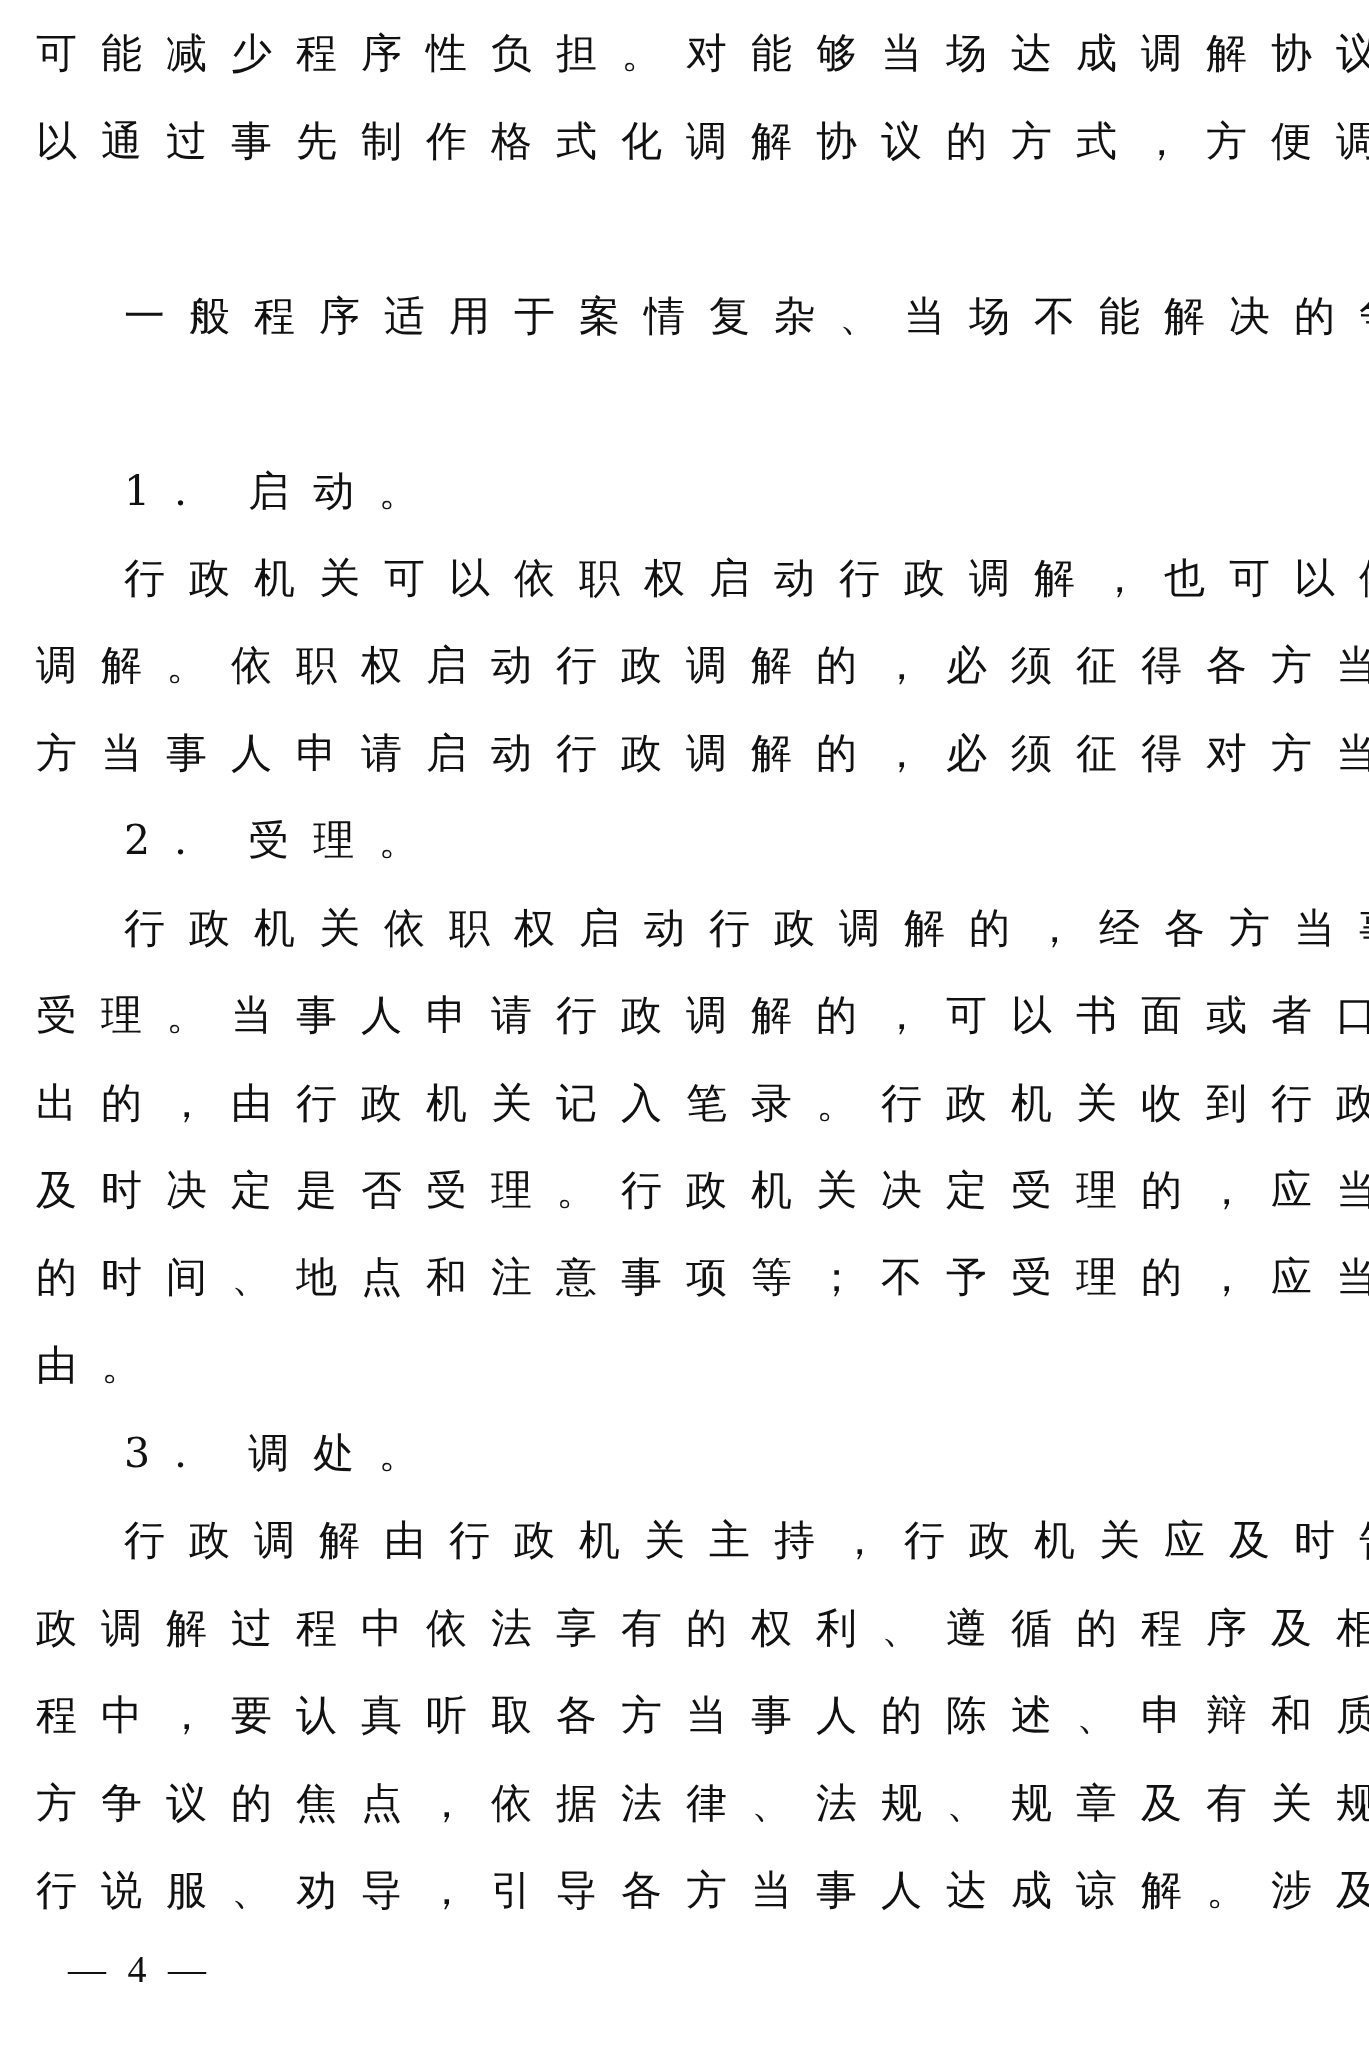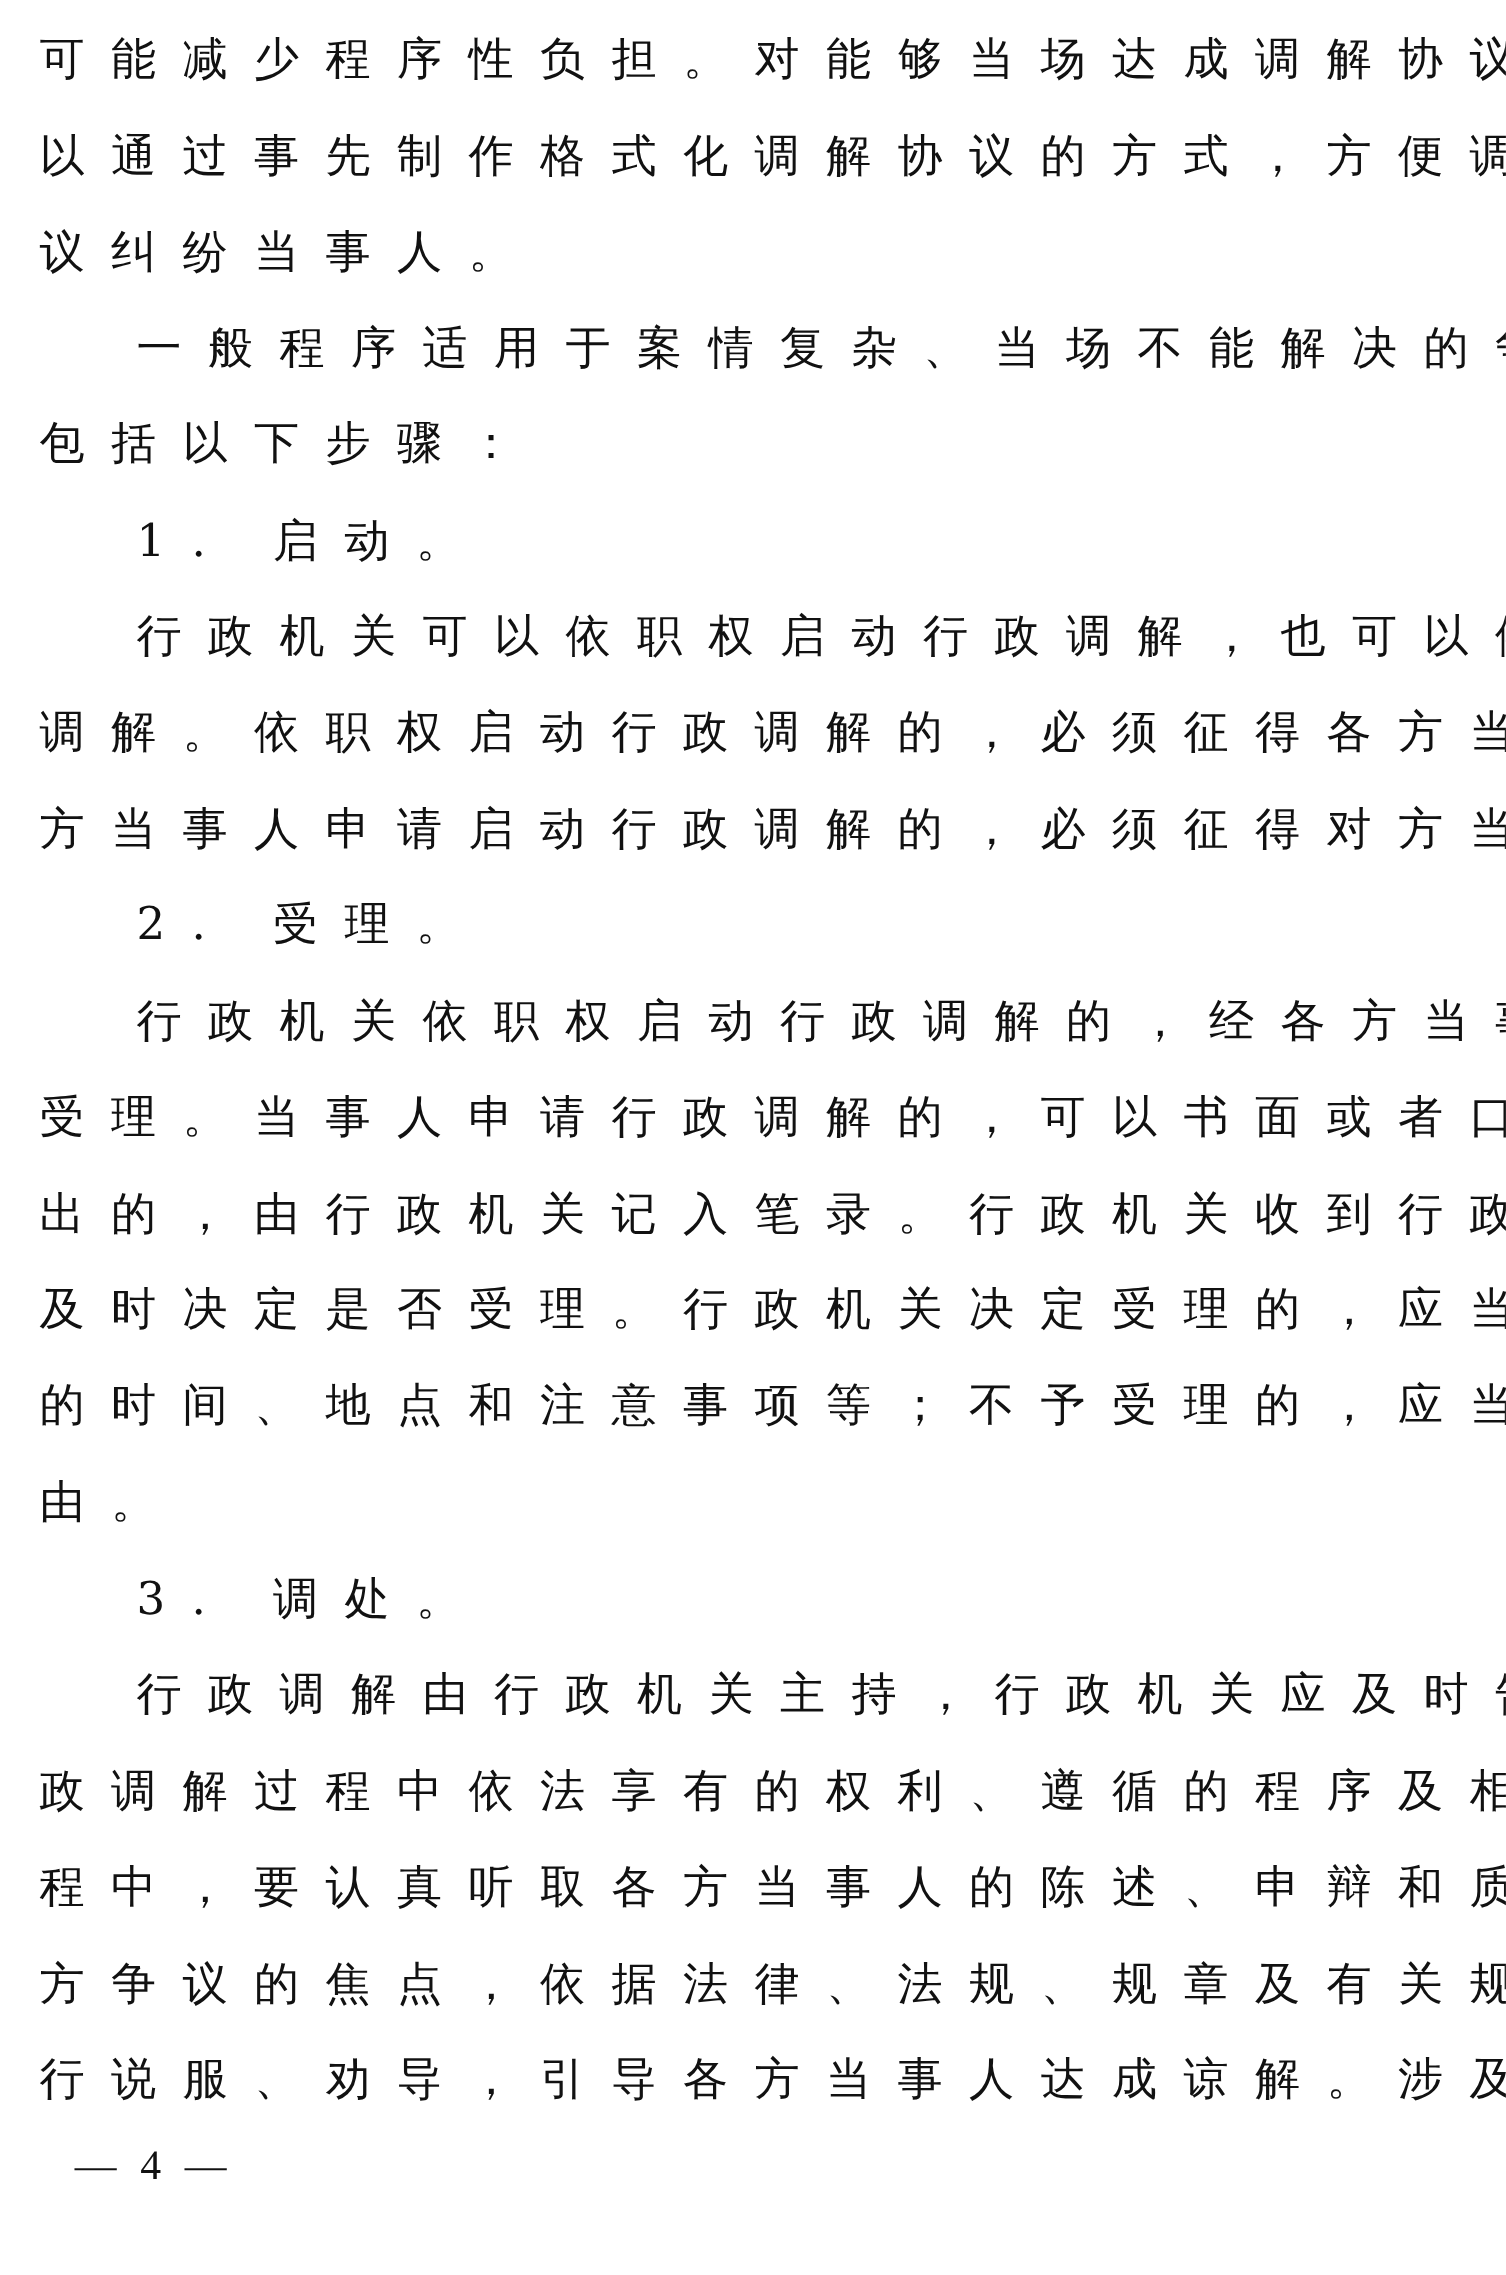--- a/index.html
+++ b/index.html
@@ -28,23 +28,21 @@
     white-space: pre;
     letter-spacing: 6px;
   }
 </style>
 </head>
 <body>
 
 <div class="page">
   <div class="line" style="top:18px">可能减少程序性负担。对能够当场达成调解协议的，行政机关可</div>
   <div class="line" style="top:106px">以通过事先制作格式化调解协议的方式，方便调解工作人员和争</div>
-  <div class="line" style="top:194px">议纠纷当事人。</div>
   <div class="line indent" style="top:281px">一般程序适用于案情复杂、当场不能解决的争议纠纷，通常</div>
-  <div class="line" style="top:367px">包括以下步骤：</div>
   <div class="line indent" style="top:456px">1. 启动。</div>
   <div class="line indent" style="top:543px">行政机关可以依职权启动行政调解，也可以依申请启动行政</div>
   <div class="line" style="top:630px">调解。依职权启动行政调解的，必须征得各方当事人同意；依一</div>
   <div class="line" style="top:718px">方当事人申请启动行政调解的，必须征得对方当事人同意。</div>
   <div class="line indent" style="top:805px">2. 受理。</div>
   <div class="line indent" style="top:893px">行政机关依职权启动行政调解的，经各方当事人同意后即为</div>
   <div class="line" style="top:980px">受理。当事人申请行政调解的，可以书面或者口头提出。口头提</div>
   <div class="line" style="top:1068px">出的，由行政机关记入笔录。行政机关收到行政调解申请后，应</div>
   <div class="line" style="top:1155px">及时决定是否受理。行政机关决定受理的，应当告知当事人调解</div>
   <div class="line" style="top:1242px">的时间、地点和注意事项等；不予受理的，应当告知当事人理</div>

